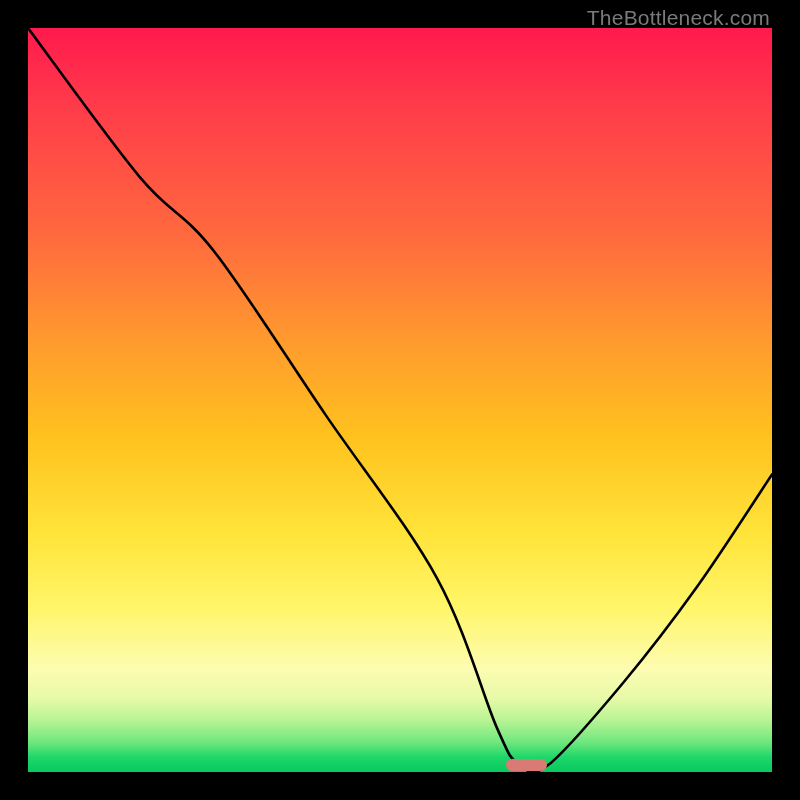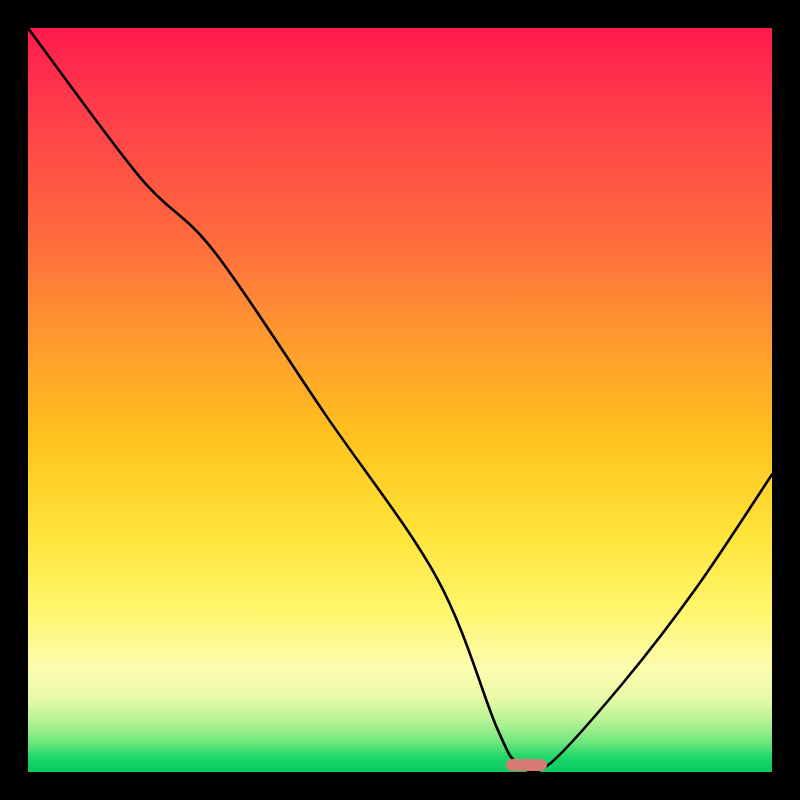--- a/index.html
+++ b/index.html
@@ -66,20 +66,21 @@
     height: 12px;
     border-radius: 6px;
     background: #d97a74;
     bottom: 1px;
   }
 </style>
 </head>
 <body>
 
 <div class="frame">
+  <div class="watermark">TheBottleneck.com</div>
 
   <div class="plot">
 
     <svg class="curve" viewBox="0 0 744 744" preserveAspectRatio="none">
       <path d="M 0 0 C 18.599999999999998 24.799999999999994, 80.6 111.59999999999994, 111.6 148.79999999999995 C 142.6 185.99999999999997, 155 183.52000000000004, 186 223.20000000000005 C 217 262.88000000000005, 260.40000000000003 332.32, 297.6 386.88 C 334.8 441.44, 380.68000000000006 498.47999999999996, 409.20000000000005 550.56 C 437.72 602.64, 455.08000000000004 668.36, 468.72 699.36 C 482.36 730.36, 482.36 730.3599999999999, 491.04 736.56 C 499.72 742.76, 503.43999999999994 750.1999999999999, 520.8 736.56 C 538.16 722.92, 570.4000000000001 684.48, 595.2 654.72 C 620 624.96, 644.8000000000001 592.72, 669.6 558 C 694.4 523.28, 731.6 465, 744 446.4" fill="none" stroke="#000000" stroke-width="2.6" stroke-linecap="round" stroke-linejoin="round"></path>
     </svg>
 
     <div class="marker" style="width: 41.664px; left: 477.648px; background: rgb(217, 122, 116);"></div>
 
   </div>

